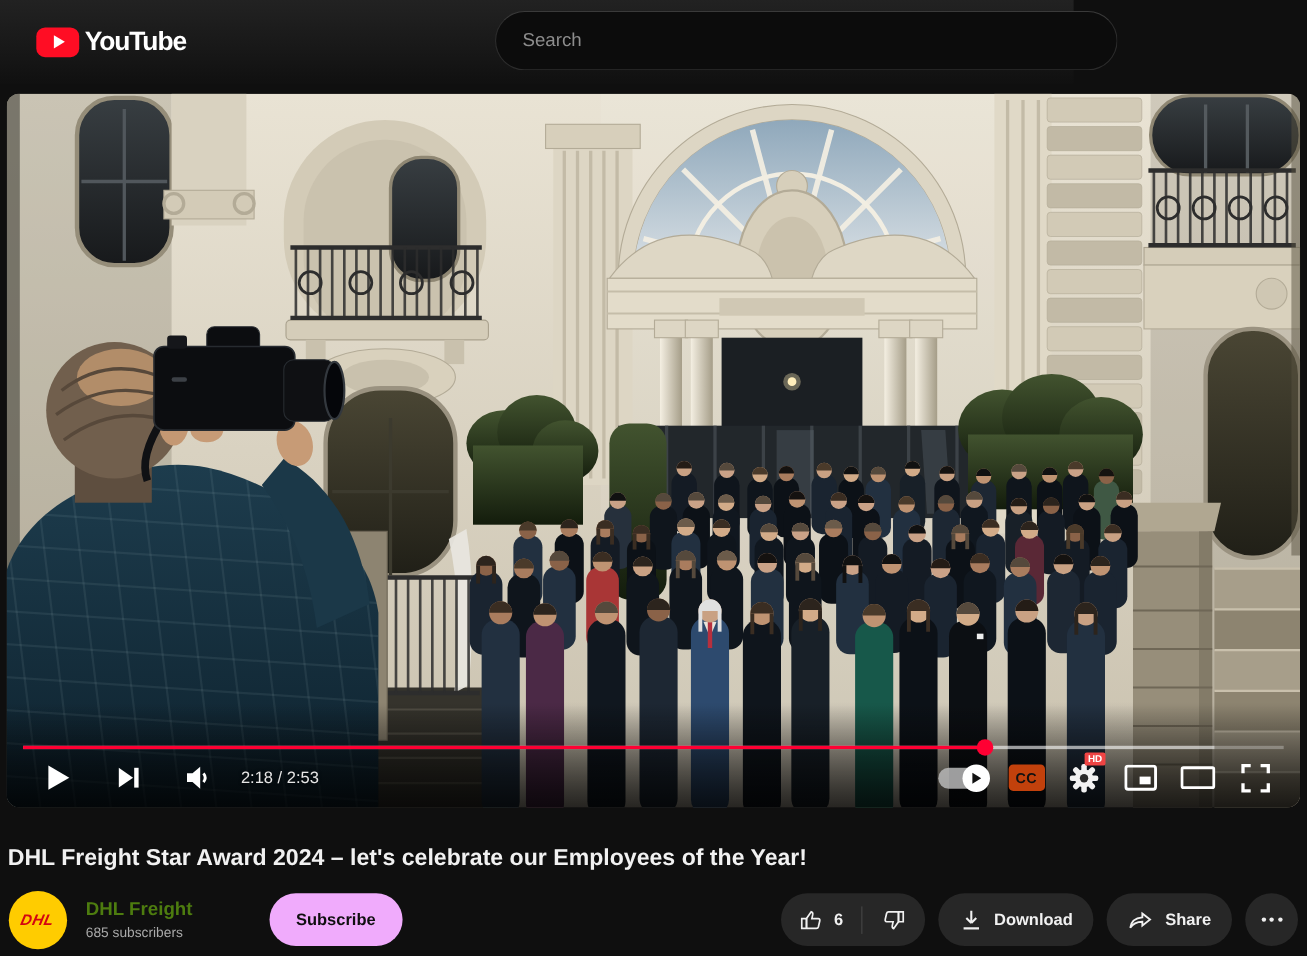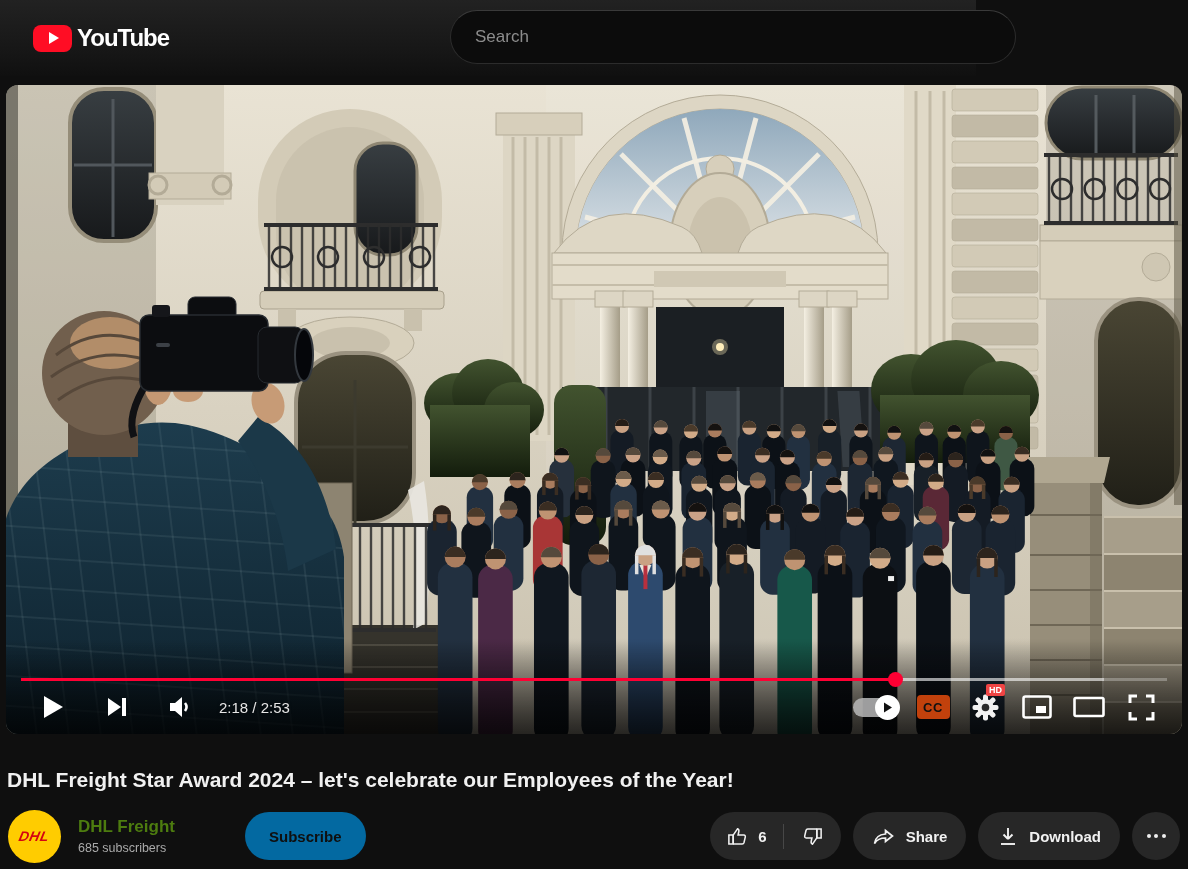--- a/index.html
+++ b/index.html
@@ -59,21 +59,21 @@
   .meta-row { position:absolute; left:8px; top:809px; width:1172px; height:54px;
               display:flex; align-items:center; }
   .avatar { width:53px; height:53px; border-radius:50%; background:#ffcc00; flex:0 0 auto;
             display:flex; align-items:center; justify-content:center; cursor:pointer; }
   .avatar span { color:#d40511; font-size:14px; font-weight:bold; font-style:italic;
                  transform:skewX(-12deg); letter-spacing:0.5px; }
   .ch-info { margin-left:17px; width:140px; }
   .ch-name { color:#4d7c0f; font-size:17px; font-weight:bold; cursor:pointer; }
   .ch-subs { color:#aaa; font-size:12.5px; margin-top:4px; }
   .subscribe-btn { margin-left:27px; height:48px; padding:0 24px; border:none; border-radius:24px;
-                   background:#0369a1; color:#0f0f0f; font-size:15px; font-weight:600;
+                   background:#f0abfc; color:#0f0f0f; font-size:15px; font-weight:600;
                    font-family:"Liberation Sans", sans-serif; cursor:pointer; }
   .actions { margin-left:auto; display:flex; align-items:center; gap:12px; }
   .pill { height:48px; background:#272727; border-radius:24px; display:flex; align-items:center;
           color:#f1f1f1; font-size:15px; font-weight:600; }
   .seg { display:flex; align-items:center; gap:9px; padding:0 16px; cursor:pointer; height:100%; }
   .seg.dislike { padding:0 17px; }
   .divider { width:1px; height:25px; background:#474747; }
   .pill.textbtn { padding:0 19px; gap:10px; cursor:pointer; }
   .more-btn { width:48px; height:48px; border-radius:50%; background:#272727; display:flex;
               align-items:center; justify-content:center; gap:3.5px; cursor:pointer; }
@@ -768,31 +768,31 @@
       </div>
       <div class="divider"></div>
       <div class="seg dislike">
         <svg class="icon" width="23" height="23" viewBox="0 0 24 24" fill="none" stroke="#f1f1f1" stroke-width="1.6" transform="rotate(180)">
           <path d="M7.5,10.5 L12,4 q1.8,0.5 1.4,2.8 l-0.8,3.7 h6 q1.9,0.2 1.5,2.1 l-1.3,5.7 q-0.4,1.5 -1.9,1.5 h-8.4 q-1,0 -1,-1 z"></path>
           <path d="M3,10.5 h4.5 v9.3 H3 z"></path>
         </svg>
       </div>
     </div>
     <div class="pill textbtn">
-      <svg class="icon" width="24" height="22" viewBox="0 0 24 22" fill="none" stroke="#f1f1f1" stroke-width="1.7">
-        <path d="M13.5,5.5 L20.5,11 L13.5,16.5 V13 C7.5,13 4.5,15.2 2.5,18.5 C3.2,12.5 6.5,9.6 13.5,9 Z"></path>
-      </svg>
-      <span>Share</span>
-    </div>
-    <div class="pill textbtn">
       <svg class="icon" width="22" height="22" viewBox="0 0 22 22" fill="none" stroke="#f1f1f1" stroke-width="1.9">
         <path d="M11,3 V14 M11,14 L6.5,9.5 M11,14 L15.5,9.5"></path>
         <path d="M4,19 H18"></path>
       </svg>
       <span>Download</span>
+    </div>
+    <div class="pill textbtn">
+      <svg class="icon" width="24" height="22" viewBox="0 0 24 22" fill="none" stroke="#f1f1f1" stroke-width="1.7">
+        <path d="M13.5,5.5 L20.5,11 L13.5,16.5 V13 C7.5,13 4.5,15.2 2.5,18.5 C3.2,12.5 6.5,9.6 13.5,9 Z"></path>
+      </svg>
+      <span>Share</span>
     </div>
     <div class="more-btn">
       <span class="dot"></span>
       <span class="dot"></span>
       <span class="dot"></span>
     </div>
   </div>
 </div>
 
 </body></html>

